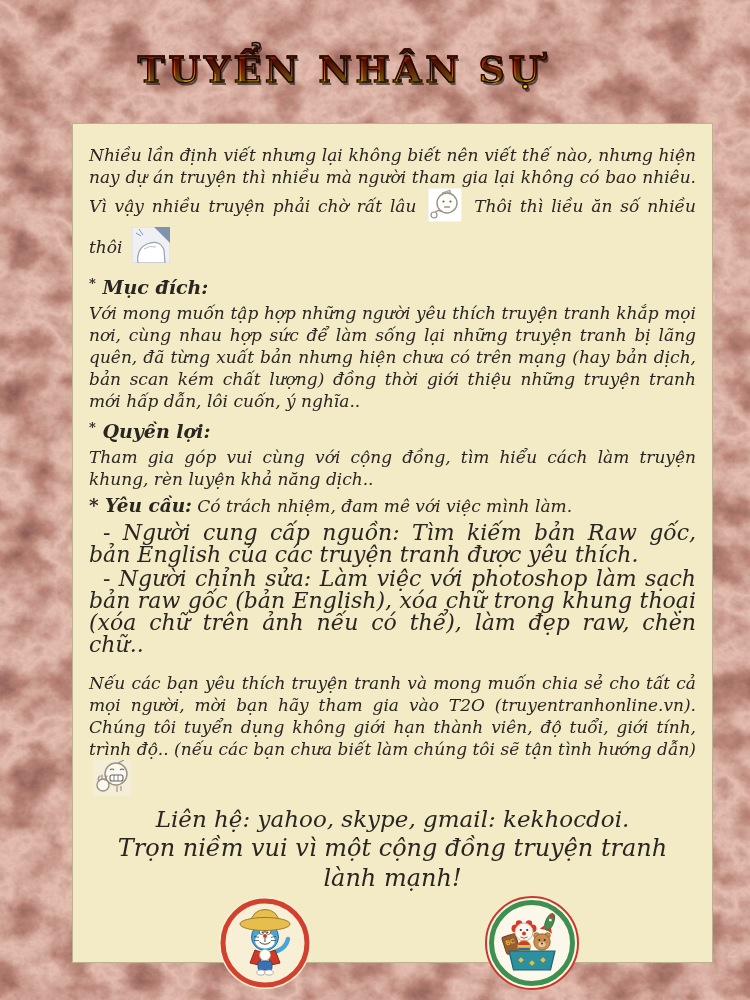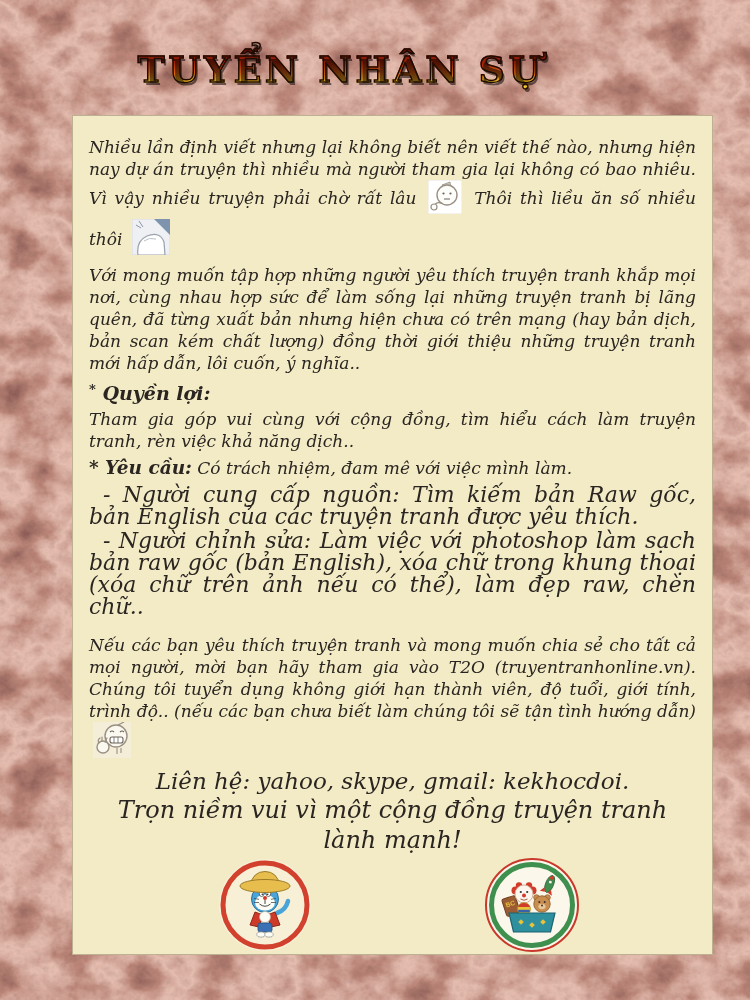--- a/index.html
+++ b/index.html
@@ -14,21 +14,21 @@
     position:absolute;left:0;top:48px;width:682px;text-align:center;
     font-family:"DejaVu Serif","Liberation Serif",serif;
     font-weight:bold;font-size:36px;letter-spacing:4px;
     background:linear-gradient(180deg,#5e0d05 0%,#a32309 35%,#d95f14 58%,#edb21e 78%,#f8d743 100%);
     -webkit-background-clip:text;background-clip:text;color:transparent;
     -webkit-text-stroke:1.5px #1c0c04;
     text-shadow:2px 3px 0 rgba(10,4,2,.55);
   }
 
   .panel{
-    position:absolute;left:72px;top:115px;width:641px;height:840px;
+    position:absolute;left:72px;top:123px;width:641px;height:840px;
     background:#f2ebc6;border:1px solid rgba(95,70,45,.35);
     box-sizing:border-box;padding:20px 16px 0 16px;
     color:#2b2521;
   }
   .body-text{font-style:italic;font-size:17px;line-height:22px;text-align:justify;margin:0 0 4px 0;}
   .hdr{font-style:italic;font-weight:bold;font-size:19px;line-height:24px;margin:3px 0;}
   .hdr .star{font-size:13px;vertical-align:6px;font-weight:bold;}
   .inline-line{font-style:italic;font-size:17px;line-height:24px;margin:4px 0;}
   .inline-line .lead{font-weight:bold;font-size:18.5px;}
   .pos-item{font-style:italic;font-size:22px;line-height:22px;text-align:justify;text-indent:14px;margin:0 0 2px 0;}
@@ -97,24 +97,25 @@
       <svg width="38" height="36" viewBox="0 0 38 36">
         <rect width="38" height="36" fill="#eef0f3" stroke="#c9cdd4" stroke-width="0.6"></rect>
         <path d="M22 0 L38 0 L38 16 z" fill="#7e93ad"></path>
         <path d="M6 36 q-2 -14 9 -19 q13 -5 17 6 l1 13 z" fill="#ffffff" stroke="#9aa2ad" stroke-width="1.2"></path>
         <path d="M12 22 q5 -4 12 -2" fill="none" stroke="#b8bfc8" stroke-width="1"></path>
         <path d="M7 2 l4 6 M4 6 l5 3" stroke="#8d96a2" stroke-width="1" fill="none"></path>
       </svg>
     </span>
   </p>
 
+  <div class="hdr"><span class="star">*</span> <span>Mục đích:</span></div>
   <p class="body-text">Với mong muốn tập hợp những người yêu thích truyện tranh khắp mọi nơi, cùng nhau hợp sức để làm sống lại những truyện tranh bị lãng quên, đã từng xuất bản nhưng hiện chưa có trên mạng (hay bản dịch, bản scan kém chất lượng) đồng thời giới thiệu những truyện tranh mới hấp dẫn, lôi cuốn, ý nghĩa..</p>
 
   <div class="hdr"><span class="star">*</span> <span>Quyền lợi:</span></div>
-  <p class="body-text">Tham gia góp vui cùng với cộng đồng, tìm hiểu cách làm truyện tranh, rèn việc khả năng dịch..</p>
+  <p class="body-text">Tham gia góp vui cùng với cộng đồng, tìm hiểu cách làm truyện khung, rèn luyện khả năng dịch..</p>
 
   <p class="inline-line">
     <span class="lead">* Yêu cầu:</span>
     <span>Có trách nhiệm, đam mê với việc mình làm.</span>
   </p>
 
 
   <p class="pos-item">- Người cung cấp nguồn: Tìm kiếm bản Raw gốc, bản English của các truyện tranh được yêu thích.</p>
   <p class="pos-item">- Người chỉnh sửa: Làm việc với photoshop làm sạch bản raw gốc (bản English), xóa chữ trong khung thoại (xóa chữ trên ảnh nếu có thể), làm đẹp raw, chèn chữ..</p>
 

